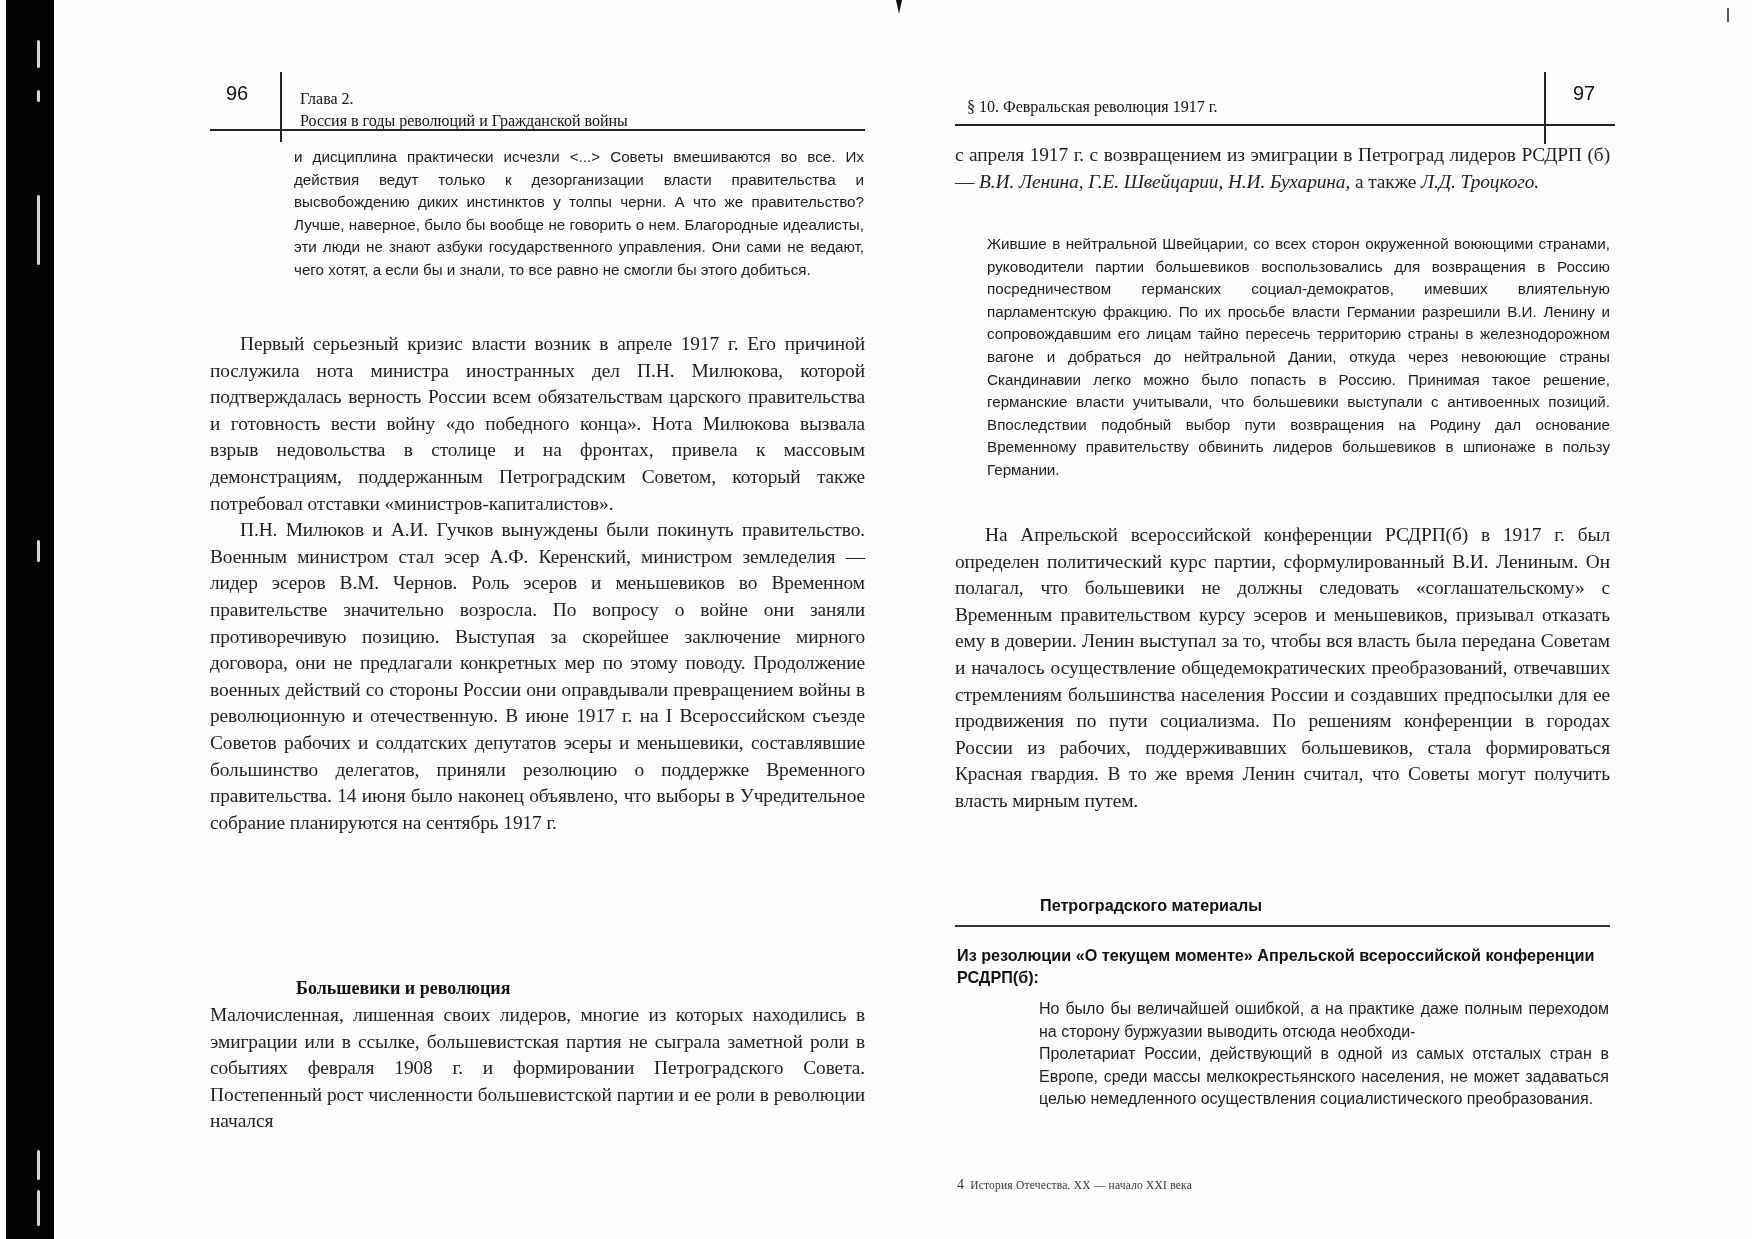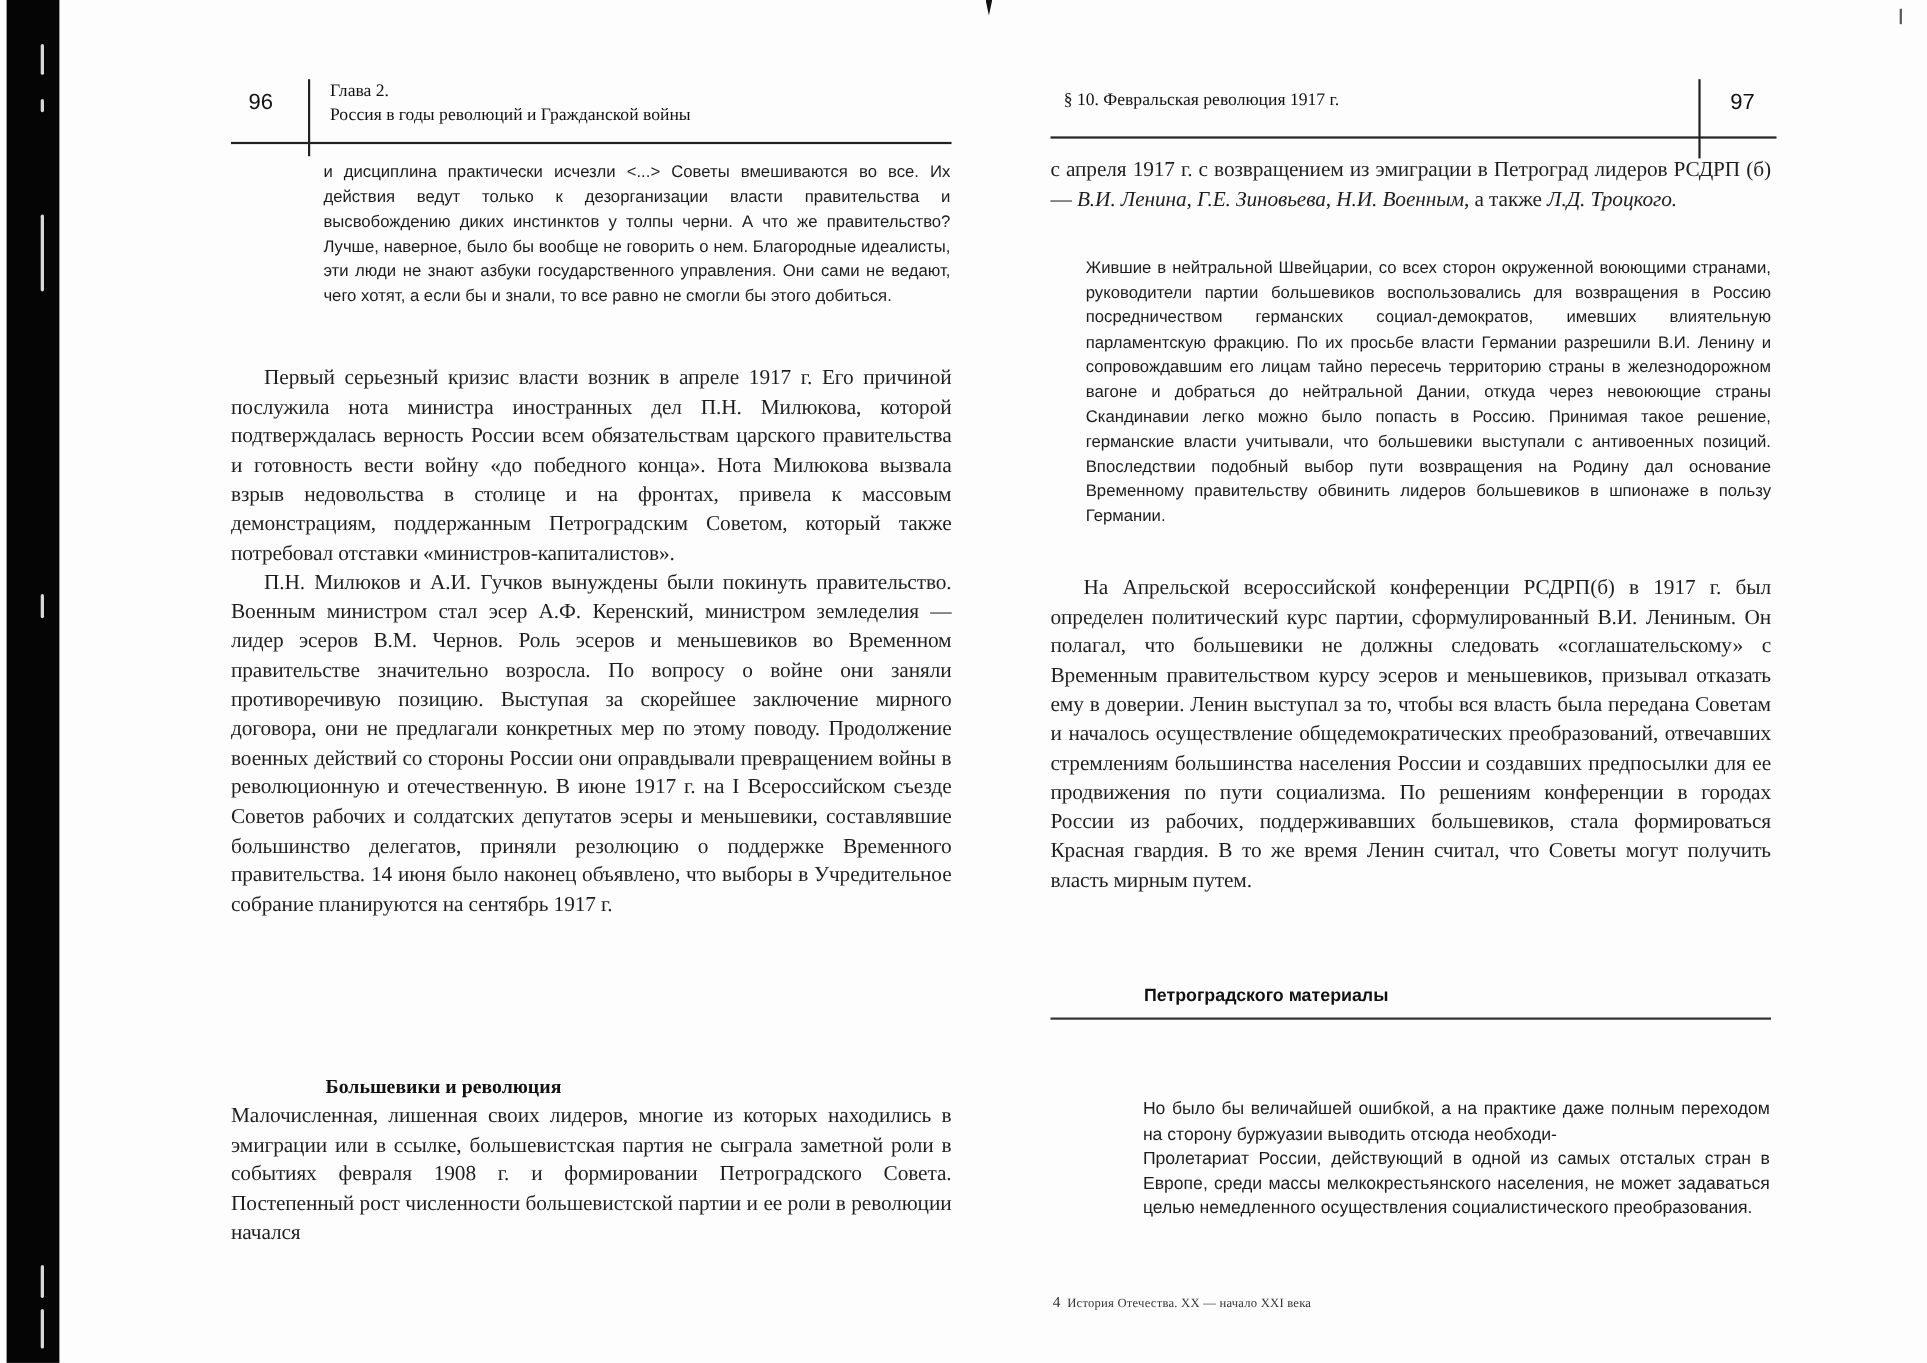--- a/index.html
+++ b/index.html
@@ -19,21 +19,21 @@
     clip-path: polygon(0 0, 100% 0, 50% 100%); }
   .edge-mark { position: absolute; left: 1727px; top: 8px; width: 2px; height: 14px; background: #555; }
 
   .page { position: absolute; top: 0; height: 891px; }
   .page-left { left: 210px; width: 660px; }
   .page-right { left: 955px; width: 660px; }
 
   .pagenum {
     position: absolute; font-family: "Liberation Sans", sans-serif; font-size: 20px; color: #111;
   }
-  .running-head { position: absolute; font-size: 16px; line-height: 22px; color: #111; }
+  .running-head { position: absolute; font-size: 16px; line-height: 22px; color: #111; margin-top: 16px; }
   .hdr-vline { position: absolute; width: 1.5px; background: #222; }
   .hdr-hline { position: absolute; height: 1.5px; background: #222; }
 
   .sans-quote {
     position: absolute; font-family: "Liberation Sans", sans-serif; font-size: 15.2px;
     line-height: 22.6px; text-align: justify; color: #1c1c1c;
   }
   .body-text {
     position: absolute; font-size: 19.4px; line-height: 26.6px; text-align: justify;
     color: #1e1e1e; letter-spacing: -0.1px;
@@ -91,32 +91,33 @@
   </div>
 </div>
 
 <div class="page page-right">
   <div class="running-head" style="left:12px;top:80px">§ 10. Февральская революция 1917 г.</div>
   <div class="hdr-vline" style="left:589px;top:72px;height:72px"></div>
   <div class="pagenum" style="left:618px;top:82px">97</div>
   <div class="hdr-hline" style="left:0;top:124px;width:660px"></div>
 
   <div class="body-text" style="left:0;top:142px;width:655px">
-    <p class="noindent"><span>с апреля 1917 г. с возвращением из эмиграции в Петроград лидеров РСДРП (б) — </span><em>В.И. Ленина, Г.Е. Зиновьева, Н.И. Военным,</em><span> а также </span><em>Л.Д. Троцкого.</em></p>
+    <p class="noindent"><span>с апреля 1917 г. с возвращением из эмиграции в Петроград лидеров РСДРП (б) — </span><em>В.И. Ленина, Г.Е. Швейцарии, Н.И. Бухарина,</em><span> а также </span><em>Л.Д. Троцкого.</em></p>
   </div>
 
   <div class="sans-quote" style="left:32px;top:233px;width:623px">Жившие в нейтральной Швейцарии, со всех сторон окруженной воюющими странами, руководители партии большевиков воспользовались для возвращения в Россию посредничеством германских социал-демократов, имевших влиятельную парламентскую фракцию. По их просьбе власти Германии разрешили В.И. Ленину и сопровождавшим его лицам тайно пересечь территорию страны в железнодорожном вагоне и добраться до нейтральной Дании, откуда через невоюющие страны Скандинавии легко можно было попасть в Россию. Принимая такое решение, германские власти учитывали, что большевики выступали с антивоенных позиций. Впоследствии подобный выбор пути возвращения на Родину дал основание Временному правительству обвинить лидеров большевиков в шпионаже в пользу Германии.</div>
 
   <div class="body-text" style="left:0;top:522px;width:655px">
     <p>На Апрельской всероссийской конференции РСДРП(б) в 1917 г. был определен политический курс партии, сформулированный В.И. Лениным. Он полагал, что большевики не должны следовать «соглашательскому» с Временным правительством курсу эсеров и меньшевиков, призывал отказать ему в доверии. Ленин выступал за то, чтобы вся власть была передана Советам и началось осуществление общедемократических преобразований, отвечавших стремлениям большинства населения России и создавших предпосылки для ее продвижения по пути социализма. По решениям конференции в городах России из рабочих, поддерживавших большевиков, стала формироваться Красная гвардия. В то же время Ленин считал, что Советы могут получить власть мирным путем.</p>
   </div>
 
   <div class="sans-head" style="left:85px;top:894px">Петроградского материалы</div>
   <div class="rule" style="left:0;top:925px;width:655px"></div>
 
+  <div class="sans-head" style="left:2px;top:944px;width:650px">Из резолюции «О текущем моменте» Апрельской всероссийской конференции РСДРП(б):</div>
 
   <div class="sans-quote" style="left:84px;top:998px;width:570px;font-size:16px;line-height:22.6px">
     <div>Но было бы величайшей ошибкой, а на практике даже полным переходом на сторону буржуазии выводить отсюда необходи-</div>
     <div>Пролетариат России, действующий в одной из самых отсталых стран в Европе, среди массы мелкокрестьянского населения, не может задаваться целью немедленного осуществления социалистического преобразования.</div>
   </div>
 
   <div class="footer-note" style="left:2px;top:1145px">
     <span class="num">4</span><span>История Отечества. XX — начало XXI века</span>
   </div>
 </div>

